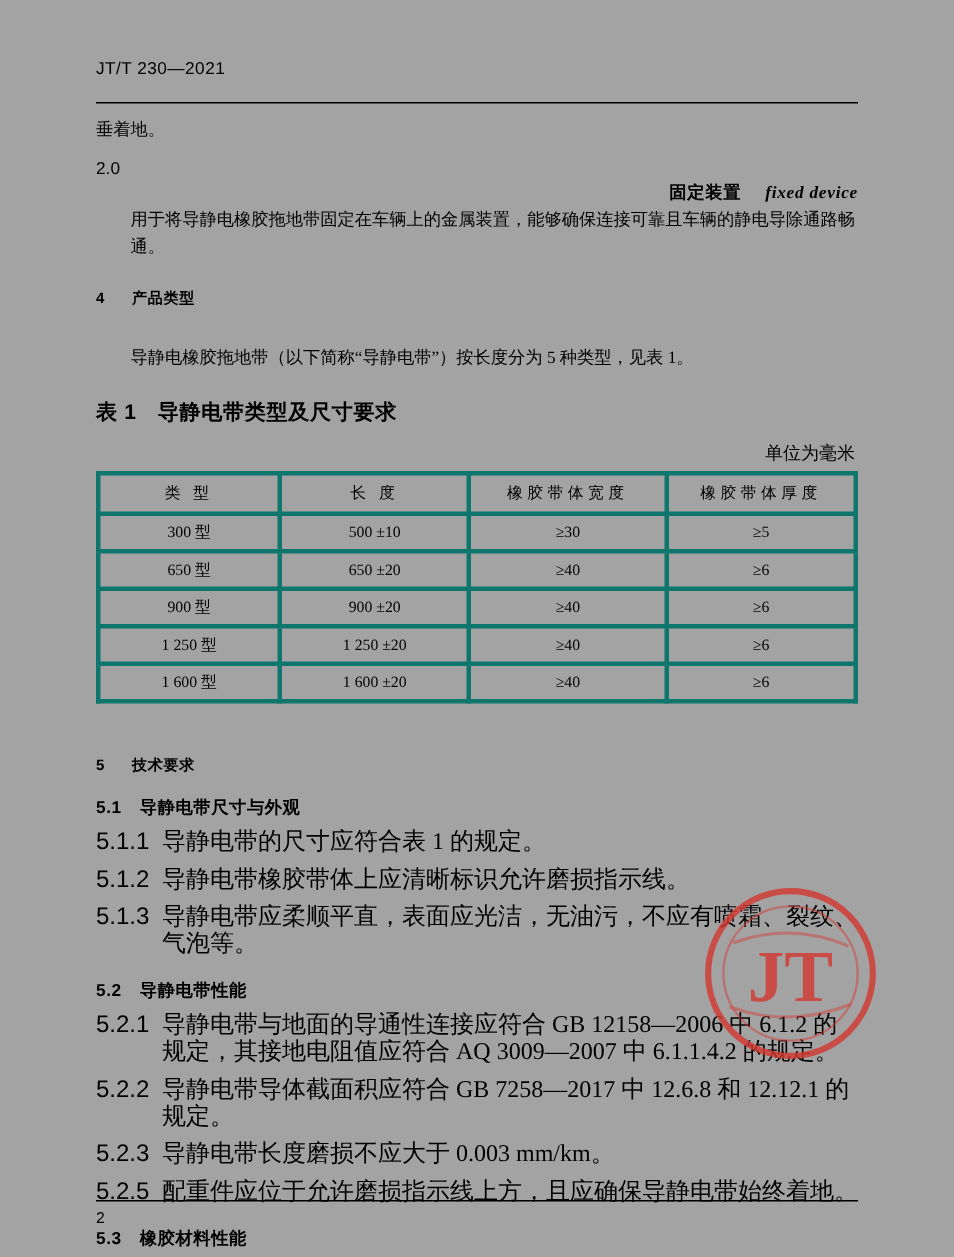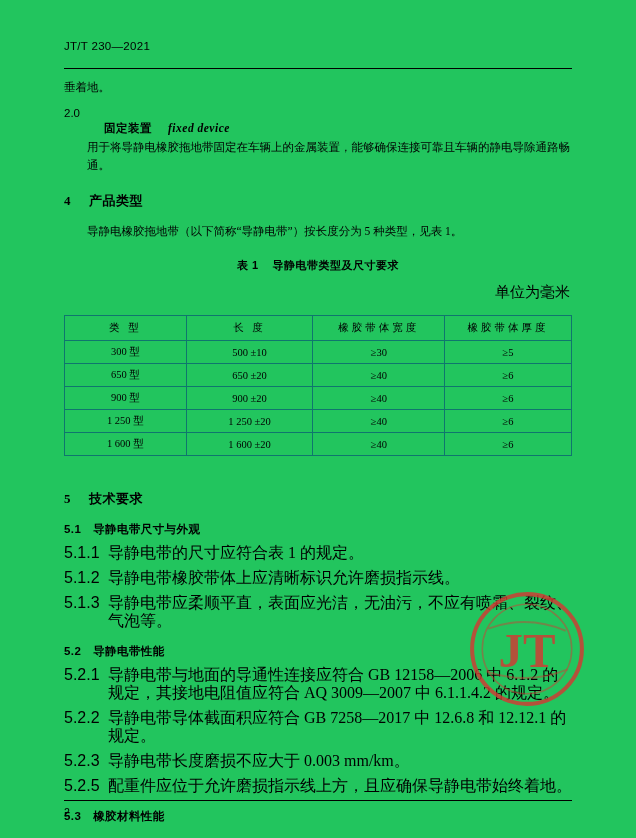--- a/index.html
+++ b/index.html
@@ -9,21 +9,21 @@
   }
   body {
     font-family: "Liberation Serif", "DejaVu Serif", serif;
     color: #000000;
   }
   .page {
     position: relative;
     width: 636px;
     height: 838px;
     margin: 0 auto;
-    background: #22c55e;
+    background: #a3a3a3;
     overflow: hidden;
   }
   .content {
     position: absolute;
     left: 64px;
     top: 40px;
     width: 508px;
   }
   .std-no {
     font-family: "Liberation Sans", sans-serif;
@@ -66,37 +66,38 @@
     font-family: "Liberation Sans", sans-serif;
     font-size: 11.5px;
     margin-top: 11px;
   }
   .term-line {
     font-weight: bold;
     font-size: 11.5px;
     margin-left: 40px;
     margin-top: 2px;
     letter-spacing: 0.5px;
+    text-align: right;
   }
   .term-en {
     font-family: "Liberation Serif", serif;
     font-style: italic;
     font-weight: bold;
     margin-left: 16px;
   }
   .body-ind {
     margin-left: 23px;
     margin-top: 2px;
     font-size: 11.5px;
     line-height: 18px;
   }
   .h-sec {
-    font-family: Liberation Serif, serif;
-    font-weight: bold;
-    font-size: 13px;
+    font-family: Liberation Sans, sans-serif;
+    font-weight: bold;
+    font-size: 10px;
     margin-top: 18px;
     letter-spacing: 0.5px;
   }
   .h-sec .nm { margin-right: 18px; }
   .h-sub {
     font-family: "Liberation Sans", sans-serif;
     font-weight: bold;
     font-size: 11.5px;
     margin-top: 14px;
     letter-spacing: 0.4px;
@@ -109,42 +110,41 @@
     padding-left: 44px;
     text-indent: -44px;
   }
   .numpara .nm {
     display: inline-block;
     width: 44px;
     text-indent: 0;
     font-family: "Liberation Sans", sans-serif;
   }
   .tbl-title {
-    text-align: center;
-    font-family: "Liberation Sans", sans-serif;
-    font-weight: bold;
-    font-size: 11px;
+    font-family: "Liberation Sans", sans-serif;
+    font-weight: bold;
+    font-size: 14px;
     margin-top: 18px;
     letter-spacing: 0.5px;
   }
   .tbl-title .gap { display:inline-block; width: 14px; }
   .unit-line {
     text-align: right;
-    font-size: 15px;
+    font-size: 12px;
     margin-top: 10px;
-    margin-bottom: 13px;
+    margin-bottom: 3px;
     padding-right: 2px;
   }
   table {
     border-collapse: collapse;
     width: 100%;
     font-size: 10.5px;
   }
   table td, table th {
-    border: 1px solid #0f766e;
+    border: 3px solid #0f766e;
     text-align: center;
     padding: 4px 2px;
     font-weight: normal;
     height: 13px;
   }
   table thead td {
     letter-spacing: 3px;
     padding: 5px 2px;
   }
   .t1 td:nth-child(1) { width: 24%; }
@@ -177,21 +177,21 @@
     <div class="term-line">
       <span>固定装置</span><span class="term-en">fixed device</span>
     </div>
 
     <div class="body-ind">用于将导静电橡胶拖地带固定在车辆上的金属装置，能够确保连接可靠且车辆的静电导除通路畅通。</div>
 
     <div class="h-sec">
       <span class="nm">4</span><span>产品类型</span>
     </div>
 
-    <p class="para-ind" style="margin-top:12px;">导静电橡胶拖地带（以下简称“导静电带”）按长度分为 5 种类型，见表 1。</p>
+    <p class="para-ind" style="margin-top:24px;">导静电橡胶拖地带（以下简称“导静电带”）按长度分为 5 种类型，见表 1。</p>
 
     <div class="tbl-title">
       <span>表 1</span><span class="gap"></span><span>导静电带类型及尺寸要求</span>
     </div>
 
     <div class="unit-line">单位为毫米</div>
 
     <table class="t1">
       <thead>
         <tr>

